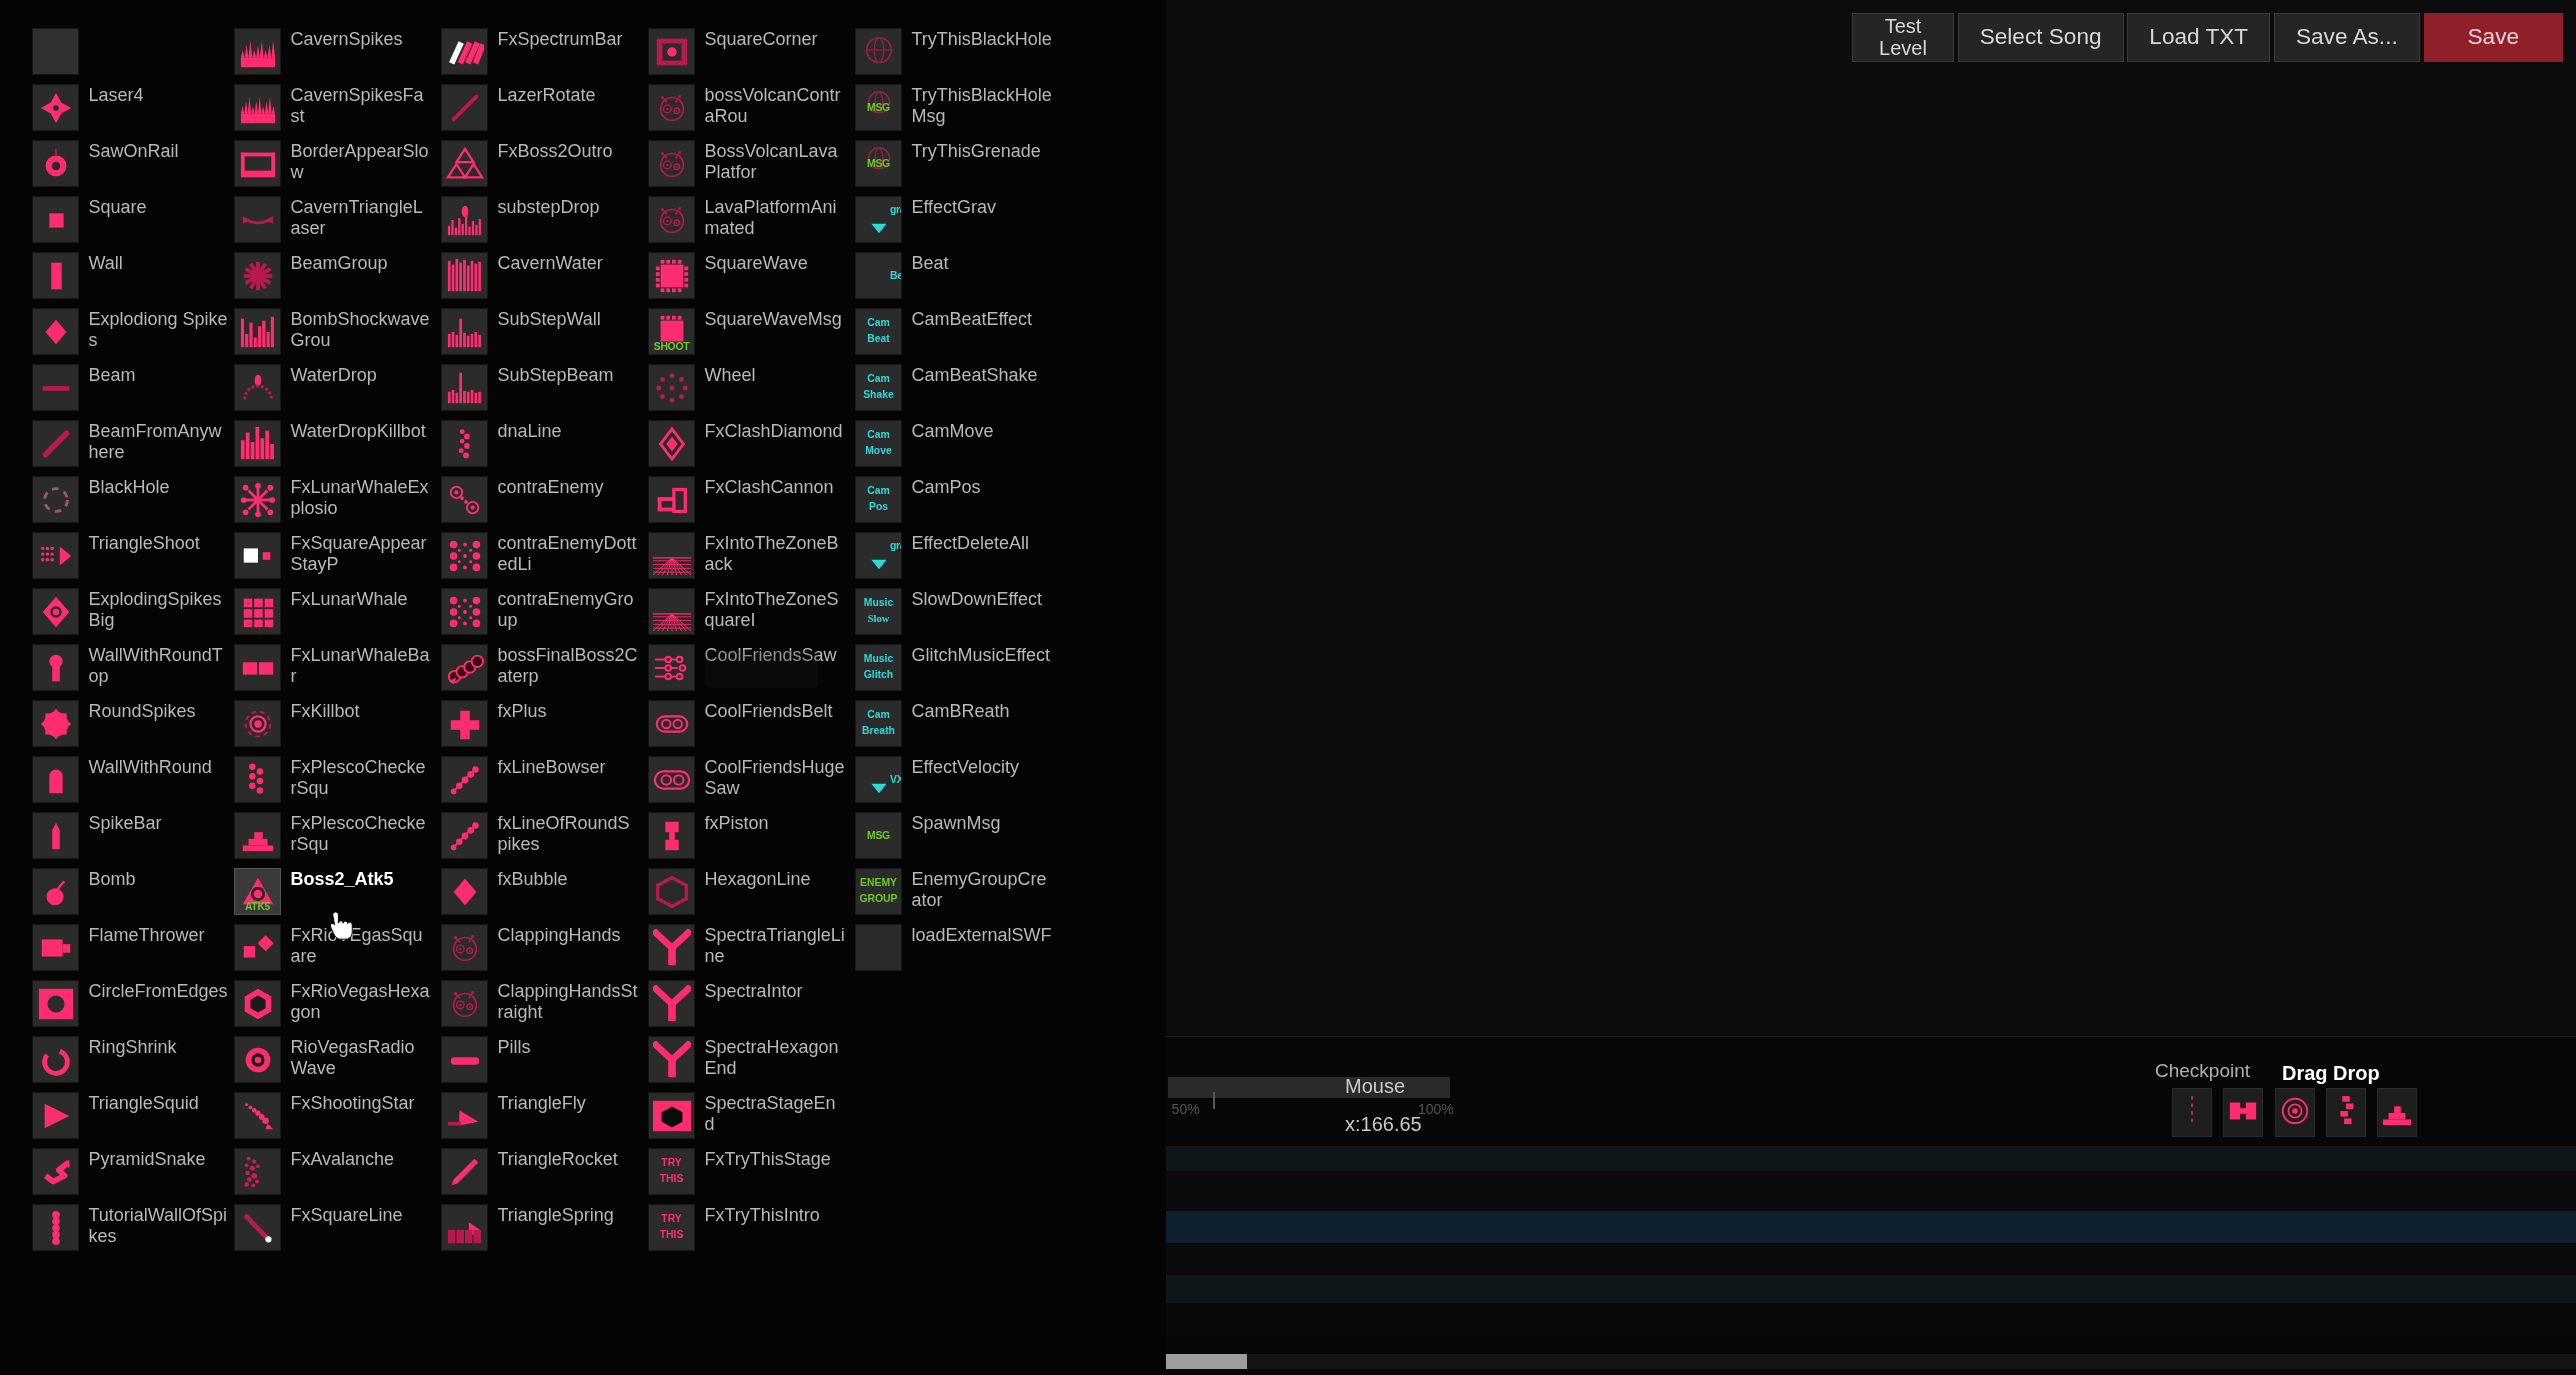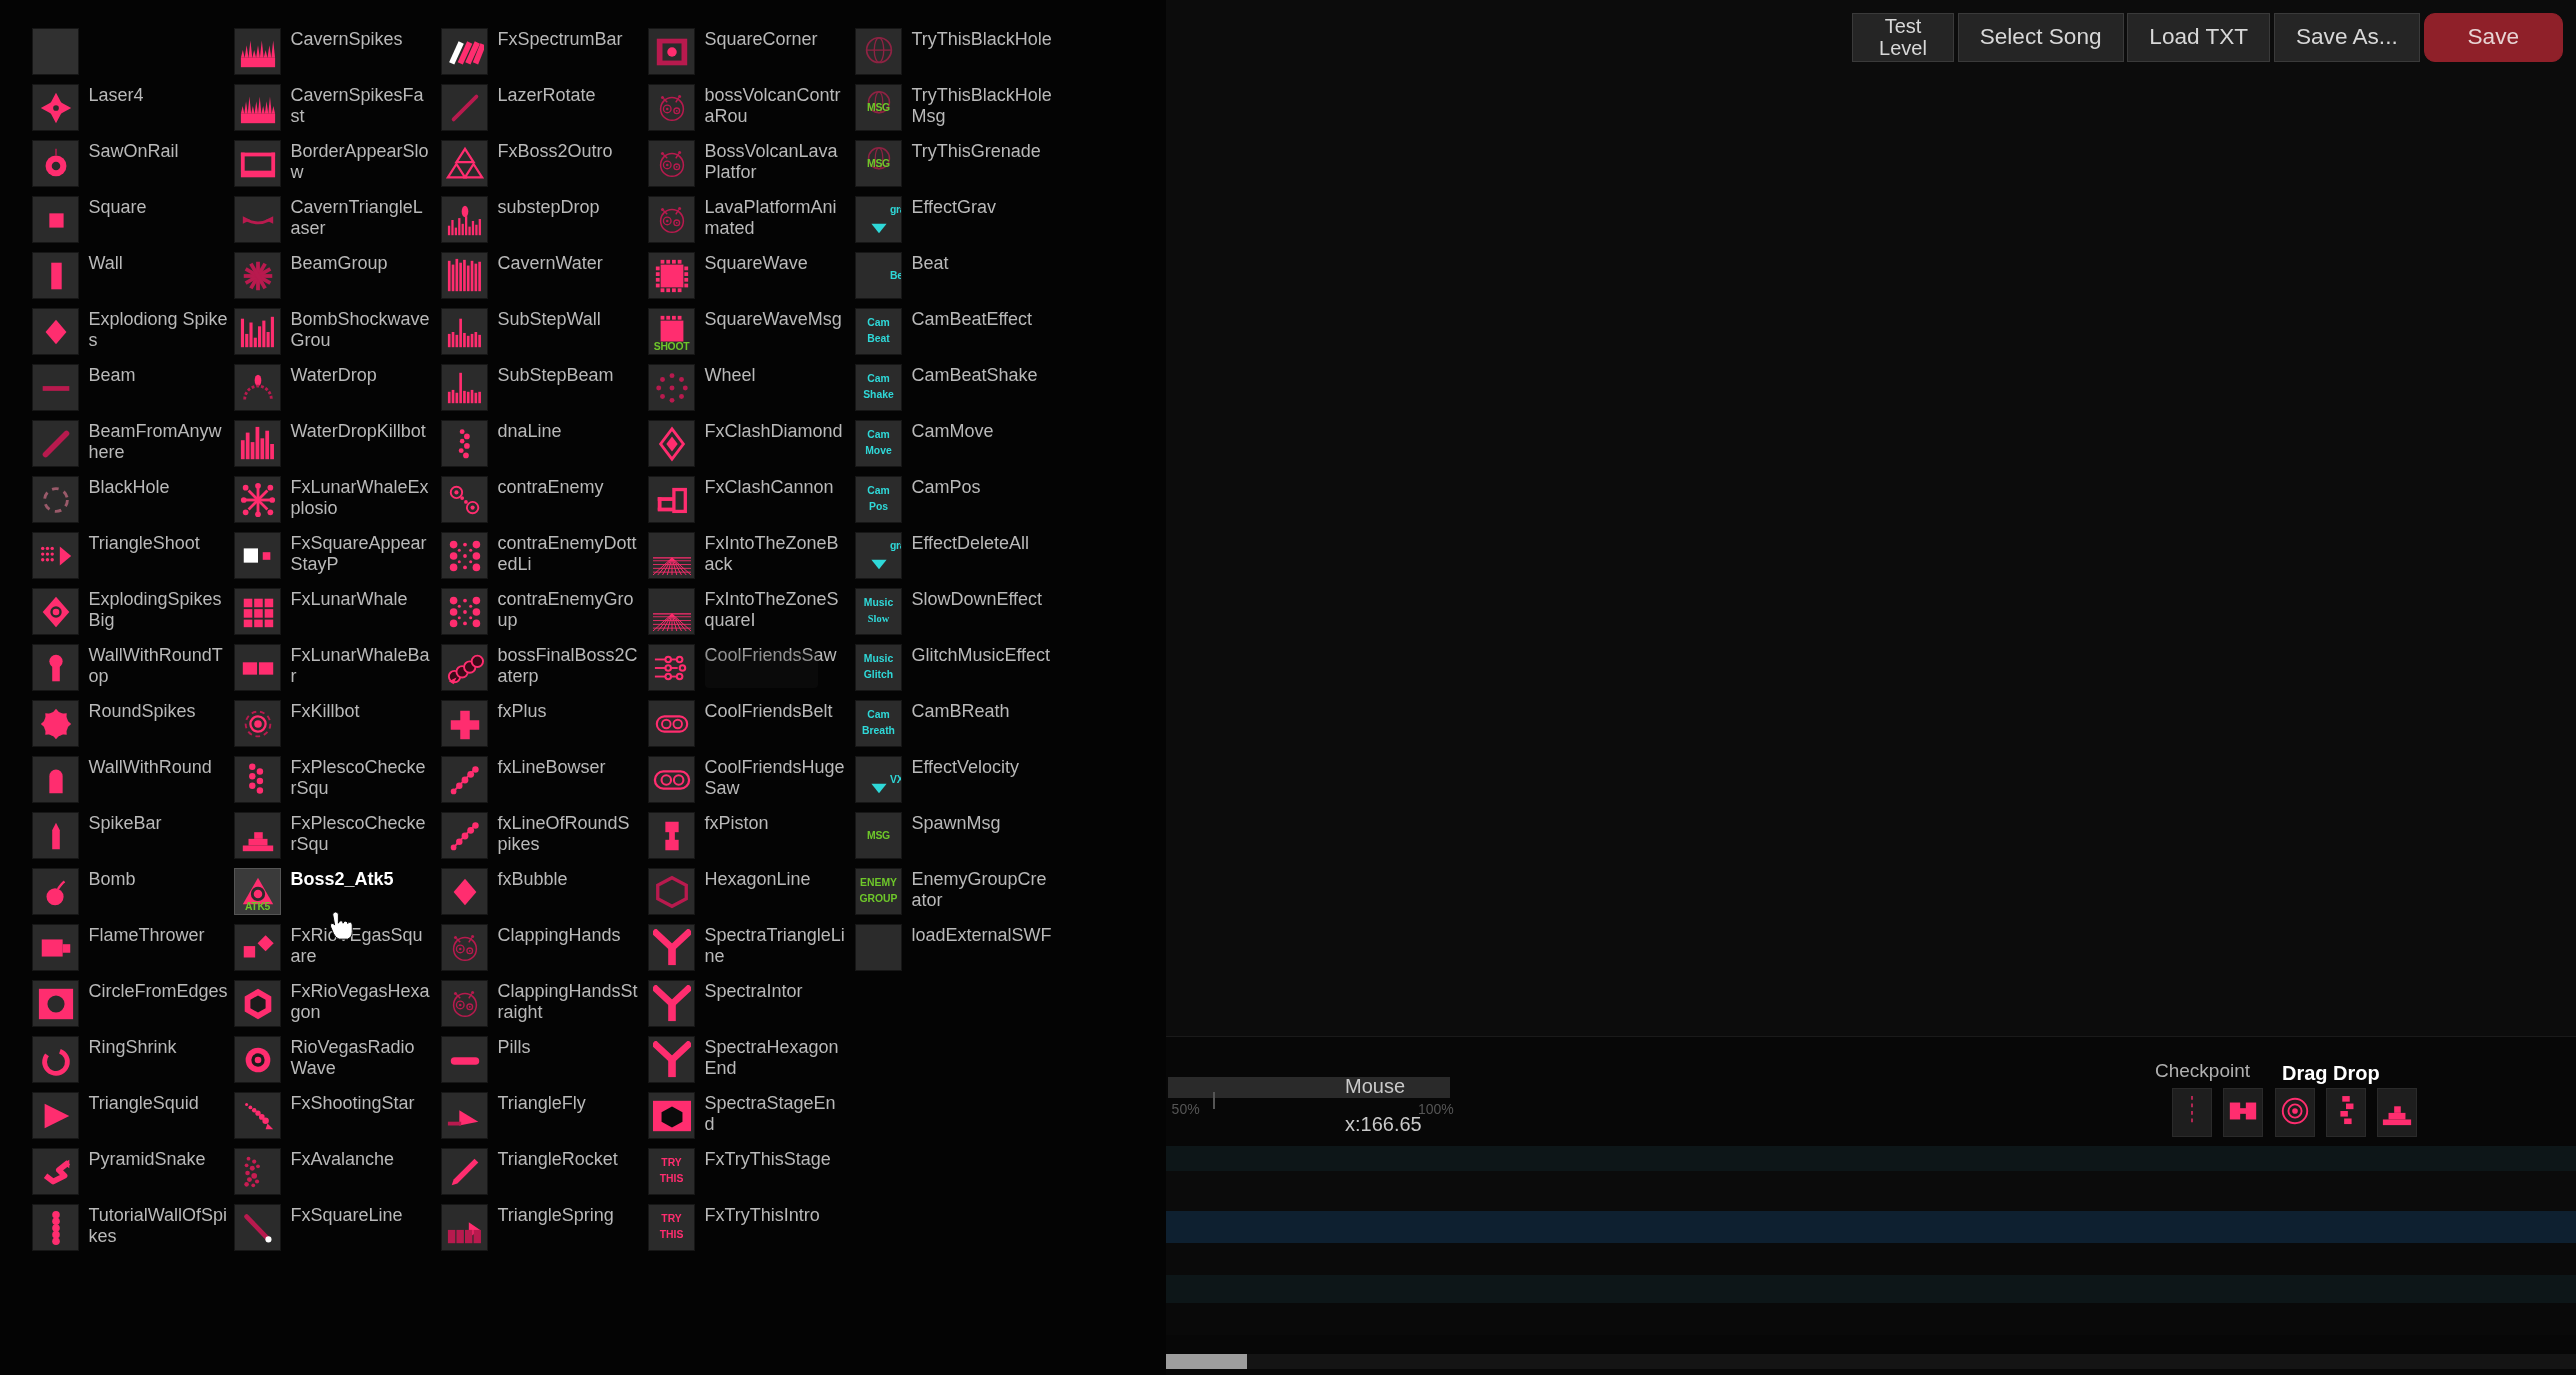--- a/index.html
+++ b/index.html
@@ -132,21 +132,20 @@
     white-space: pre-line;
     text-align: center;
     line-height: 22.6px;
   }
   .tb-btn.two-line { font-size: 20px; line-height: 21.7px; padding: 0 26px; }
   .tb-btn.save {
     background: #8f2029;
     border-color: #8f2029;
     color: #e8d4d4;
     padding: 0 43px;
-    border-radius: 11px;
   }
 
   
   #bottom {
     position: absolute;
     left: 1166px; top: 1036px;
     width: 1410px; height: 340px;
     background: #070707;
     border-top: 0.9px solid #1a1a1a;
   }

